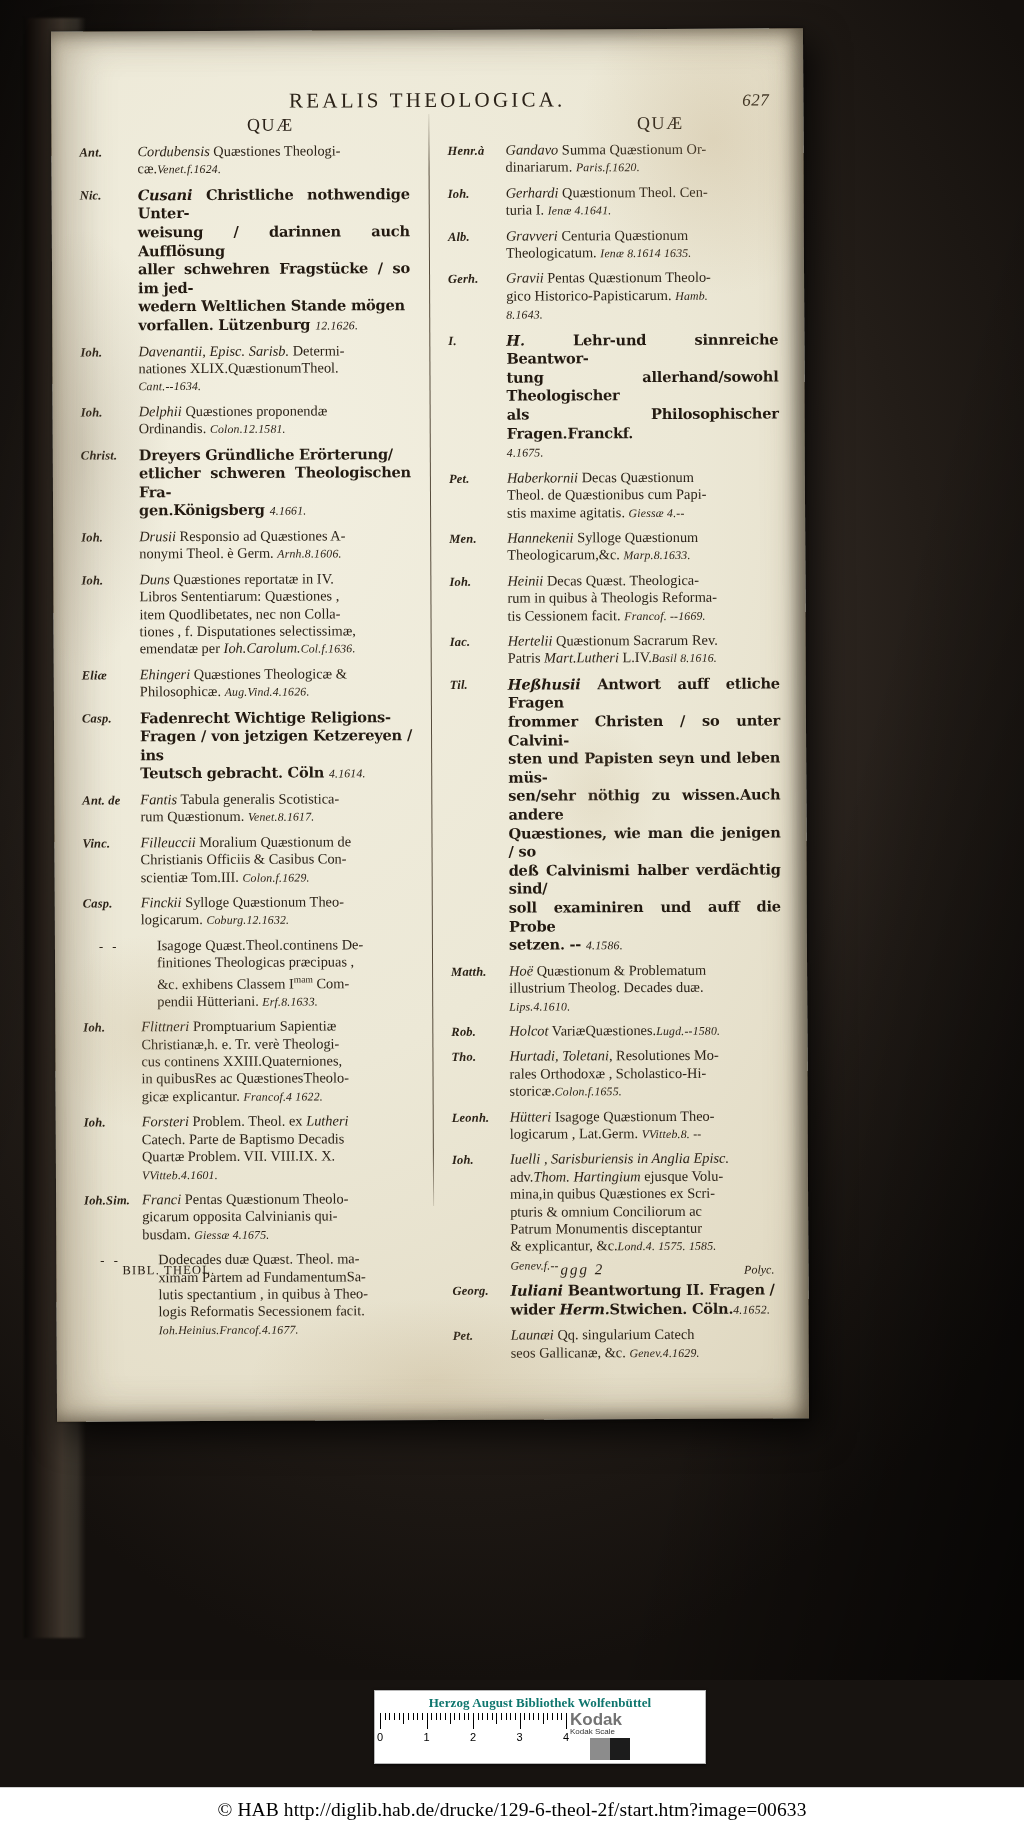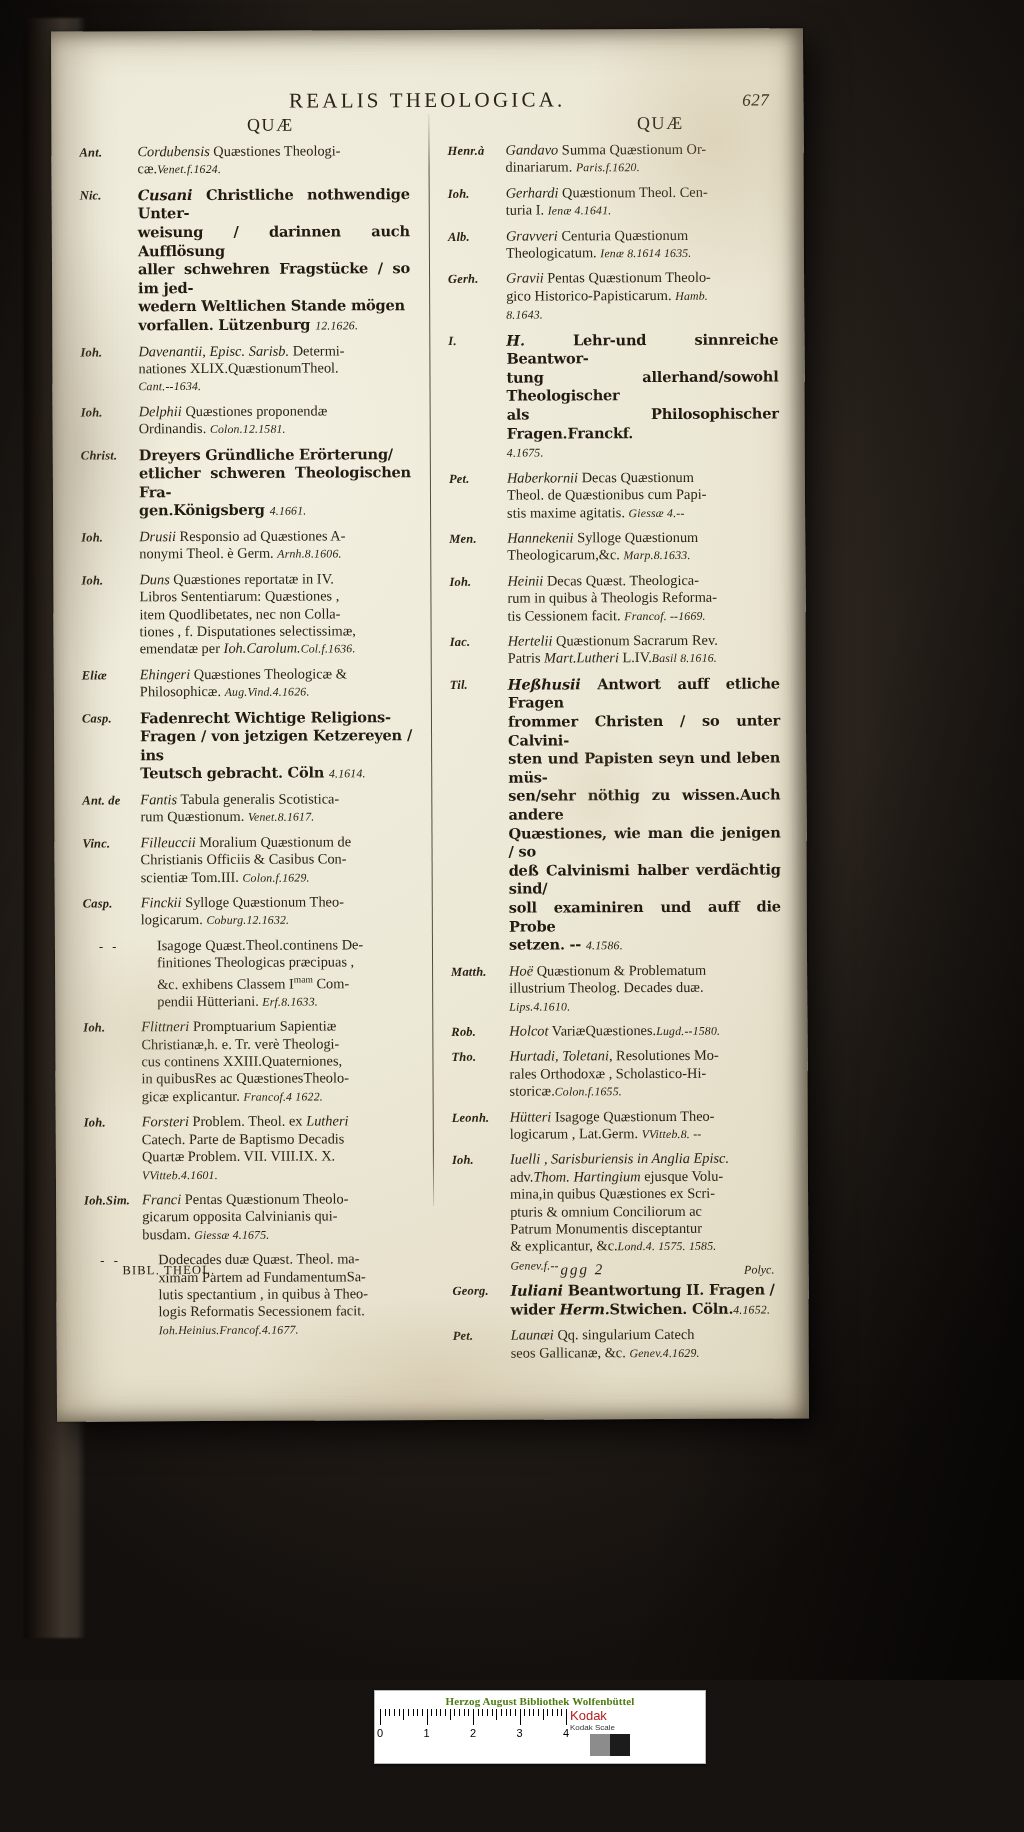--- a/index.html
+++ b/index.html
@@ -216,23 +216,23 @@
     position: absolute;
     left: 374px; top: 1690px;
     width: 330px; height: 72px;
     background: #ffffff;
     border: 1px solid #b8b8b8;
     box-shadow: 0 1px 3px rgba(0,0,0,.7);
   }
   #target .tgt-title {
     text-align: center;
     font-family: "Liberation Serif", serif;
-    font-size: 11px;
+    font-size: 13px;
     font-weight: bold;
-    color: #4d7c0f;
+    color: #0f766e;
     padding: 4px 0 2px 0;
     letter-spacing: .1px;
   }
   #target .tgt-row {
     display: flex;
     align-items: flex-start;
     padding: 0 5px;
   }
   #ruler {
     position: relative;
@@ -247,21 +247,21 @@
     position: absolute; left: 0; top: 18px; width: 186px; height: 16px;
     font-family: "Liberation Sans", sans-serif;
     font-size: 11px; color: #000;
   }
   #ruler .num { position: absolute; top: 0; transform: translateX(-50%); }
   #kodak {
     width: 78px;
     padding-left: 4px;
     font-family: "Liberation Sans", sans-serif;
   }
-  #kodak .kodak-name { font-size: 13px; font-weight: normal; color: #b91c1c; line-height: 14px; }
+  #kodak .kodak-name { font-size: 17px; font-weight: bold; color: #737373; line-height: 14px; }
   #kodak .kodak-sub  { font-size: 8px; color: #333; line-height: 10px; }
   #patches { display: flex; height: 22px; width: 60px; margin-top: 1px; }
   #patches span { display: block; flex: 1 1 auto; }
 
   
   #credit {
     position: absolute;
     left: 0; bottom: 0;
     width: 1024px;
     height: 44px;
@@ -515,14 +515,17 @@
         <div class="kodak-sub">Kodak Scale</div>
         <div id="patches">
             <span style="background: rgb(255, 255, 255);"></span>
             <span style="background: rgb(140, 140, 140);"></span>
             <span style="background: rgb(28, 28, 28);"></span>
           </div>
       </div>
     </div>
   </div>
 
+  <div id="credit">
+    <span class="credit-text">© HAB http://diglib.hab.de/drucke/129-6-theol-2f/start.htm?image=00633</span>
+  </div>
 
 </div>
 
 </body></html>

